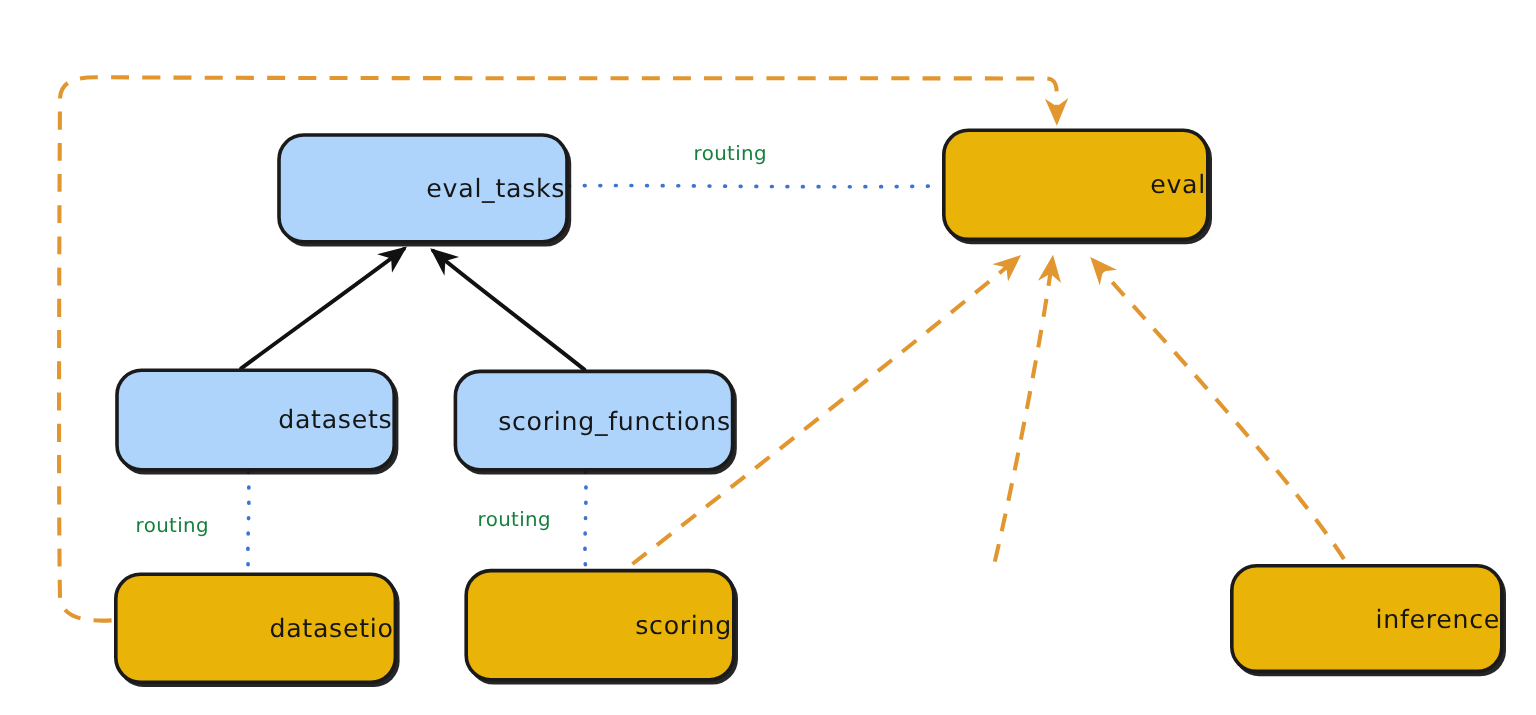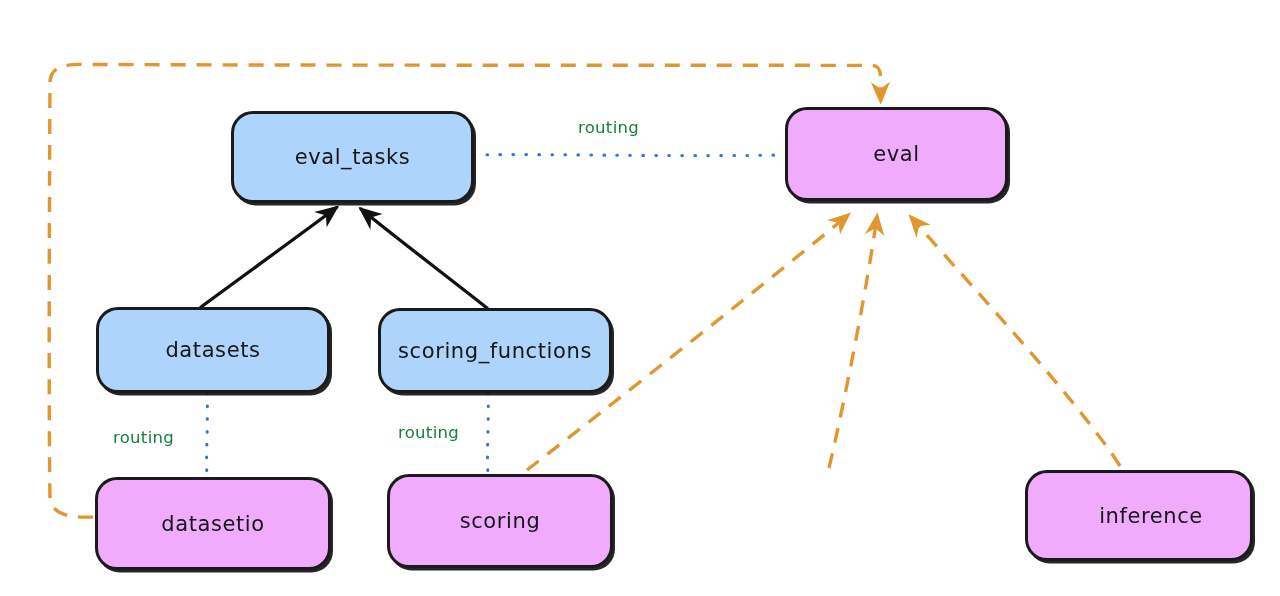--- a/index.html
+++ b/index.html
@@ -26,28 +26,28 @@
     width: 1280px;
     height: 596px;
   }
   .node-box {
     position: absolute;
     box-sizing: border-box;
     border: 3.2px solid #1a1a1a;
     border-radius: 22px;
     display: flex;
     align-items: center;
-    justify-content: center;
+    justify-content: flex-end;
     box-shadow: 2.5px 3px 0 -0.5px rgba(20,20,20,0.92);
   }
   .node-box.blue {
     background: #aed4fb;
   }
   .node-box.green {
-    background: #f0abfc;
+    background: #eab308;
   }
   .node-label {
     font-family: "DejaVu Sans", sans-serif;
     font-size: 21px;
     color: #161616;
     letter-spacing: 0.6px;
     white-space: nowrap;
     user-select: none;
   }
   .edge-label {

